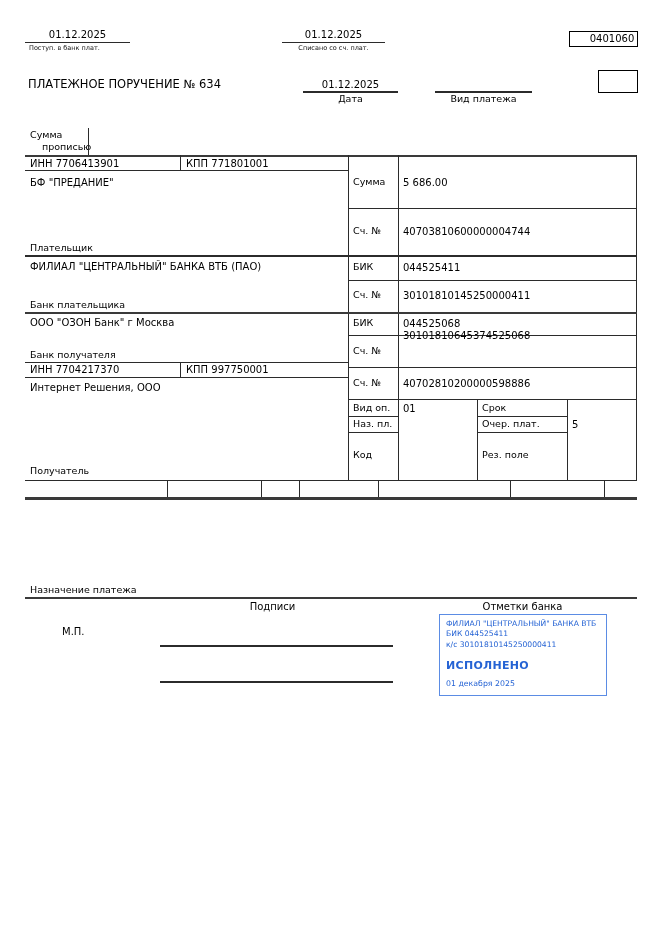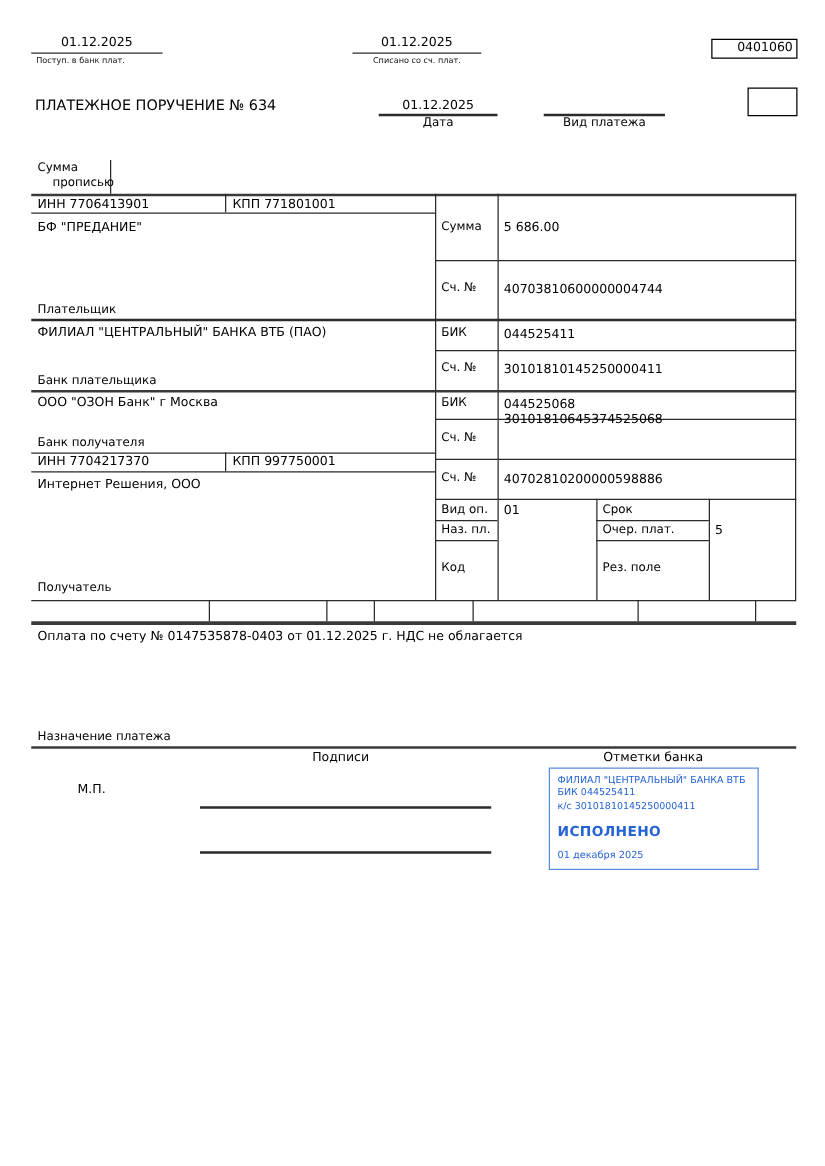--- a/index.html
+++ b/index.html
@@ -115,21 +115,20 @@
 
   <div class="lbl" style="left:353px;top:403px;">Вид оп.</div>
   <div class="t" style="left:403px;top:403px;">01</div>
   <div class="lbl" style="left:482px;top:403px;">Срок</div>
   <div class="lbl" style="left:353px;top:419px;">Наз. пл.</div>
   <div class="lbl" style="left:482px;top:419px;text-align:right;">Очер. плат.</div>
   <div class="t" style="left:572px;top:419px;">5</div>
   <div class="lbl" style="left:353px;top:450px;">Код</div>
   <div class="lbl" style="left:482px;top:450px;">Рез. поле</div>
 
-  <div class="t" style="left:30px;top:504px;">Оплата по счету № 0147535878-0403 от 01.12.2025 г. НДС не облагается</div>
   <div class="lbl" style="left:30px;top:585px;">Назначение платежа</div>
   <div class="hl" style="left:25px;top:597px;width:612px;height:2px;background:#3a3a3a;"></div>
 
   <div class="t c" style="left:200px;top:601px;width:145px;">Подписи</div>
   <div class="t c" style="left:450px;top:601px;width:145px;">Отметки банка</div>
   <div class="t" style="left:62px;top:626px;">М.П.</div>
   <div class="hl" style="left:160px;top:645px;width:233px;height:1.5px;"></div>
   <div class="hl" style="left:160px;top:681px;width:233px;height:1.5px;"></div>
 
   <div id="stamp">

